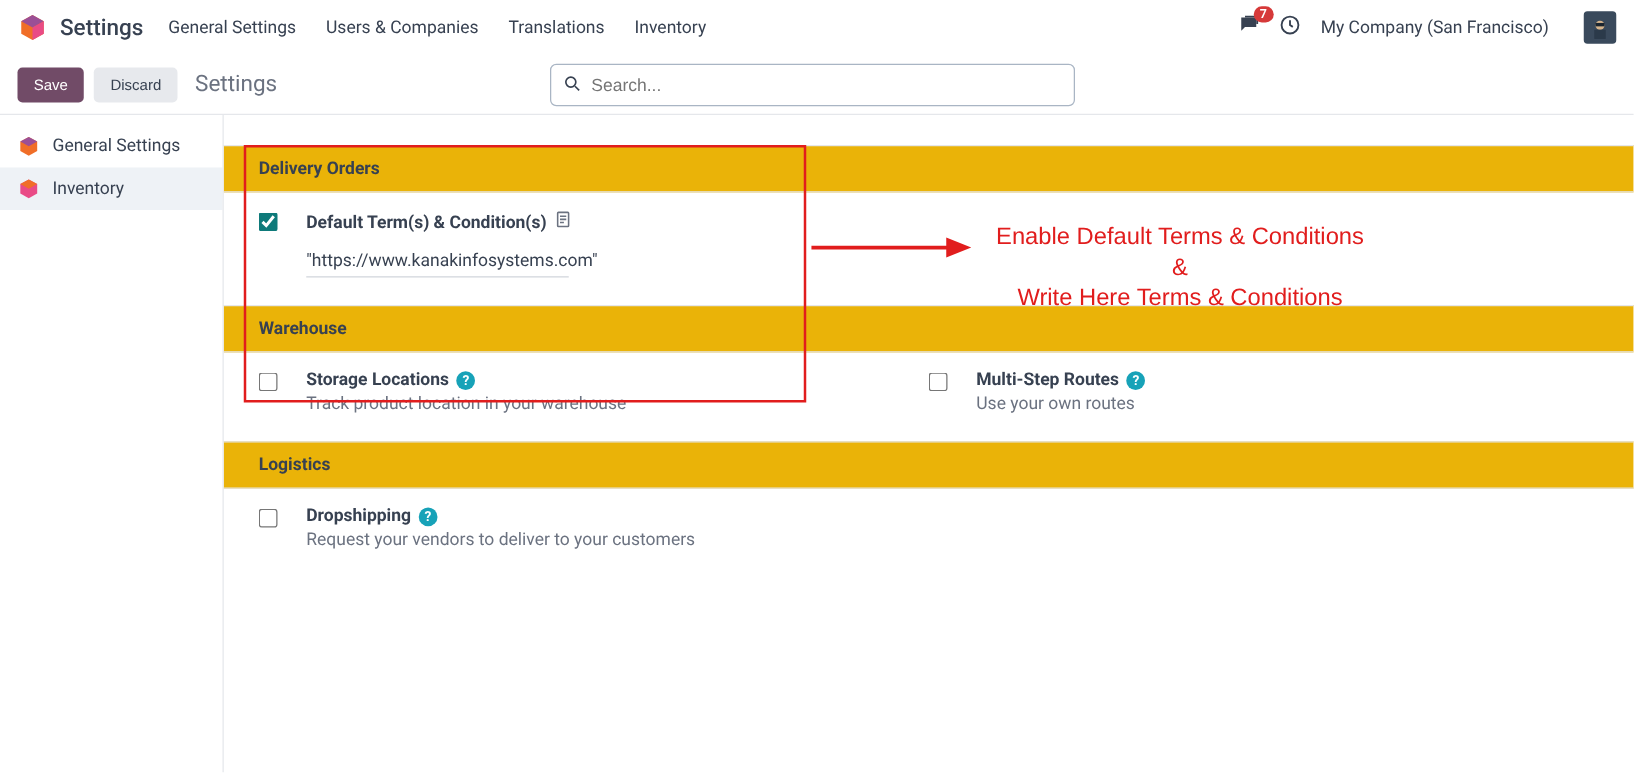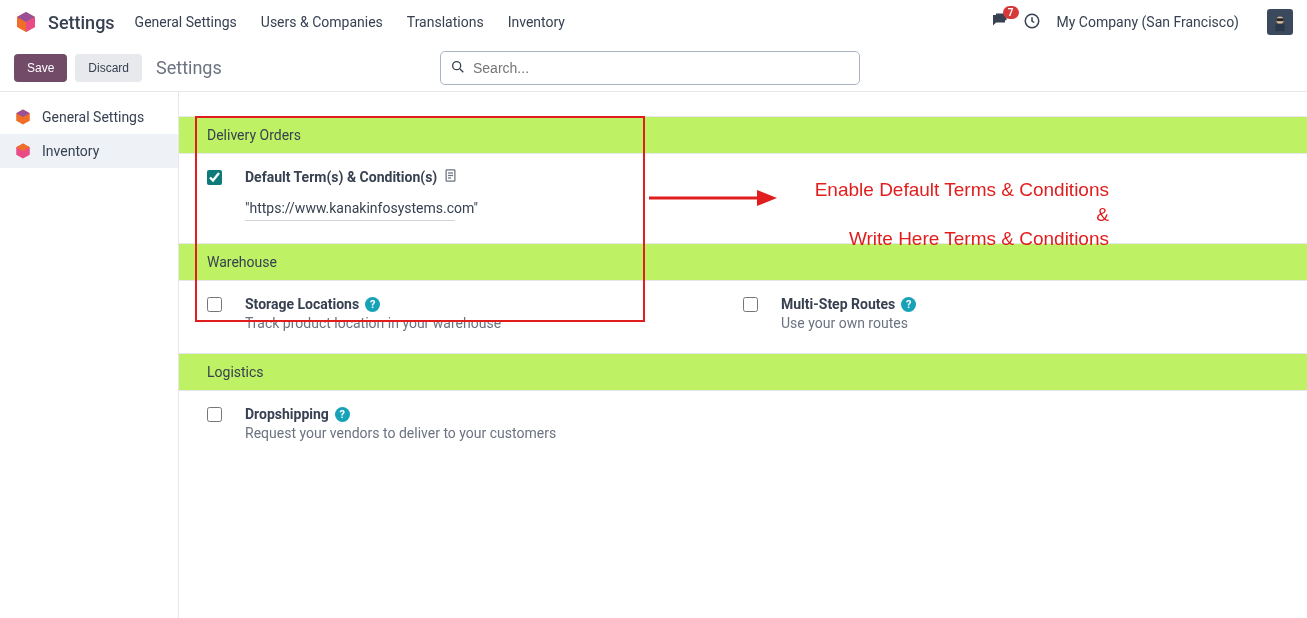--- a/index.html
+++ b/index.html
@@ -29,21 +29,21 @@
 
 
 .layout { display: flex; height: calc(618px - 44px - 48px); }
 .sidebar { width: 178px; padding-top: 8px; background: #fff; }
 .sidebar .item { display: flex; align-items: center; padding: 8px 14px; font-size: 14px; color: #374151; cursor: pointer; }
 .sidebar .item.active { background: #eef2f6; }
 .sidebar .item .s-icon { width: 18px; height: 18px; margin-right: 10px; }
 .content { flex: 1; border-left: 1px solid #e5e7eb; overflow-y: auto; position: relative; }
 
 
-.section-header { background: #bef264; border-top: 1px solid #e5e7eb; border-bottom: 1px solid #e5e7eb; padding: 10px 28px; font-weight: 400; font-size: 14px; color: #374151; }
+.section-header { background: #eab308; border-top: 1px solid #e5e7eb; border-bottom: 1px solid #e5e7eb; padding: 10px 28px; font-weight: 700; font-size: 14px; color: #374151; }
 .section-body { padding: 14px 28px 22px 28px; display: flex; }
 
 
 .setting-col { flex: 1; display: flex; }
 .setting-cb { width: 24px; padding-top: 2px; }
 .setting-cb input[type=checkbox] { width: 15px; height: 15px; cursor: pointer; accent-color: #0e7a7a; }
 .setting-body { flex: 1; padding-left: 14px; }
 .setting-title { font-weight: 700; color: #374151; display: flex; align-items: center; }
 .setting-title .doc-icon { margin-left: 6px; cursor: pointer; color: #6b7280; }
 .setting-title .help-icon { margin-left: 6px; cursor: pointer; }
@@ -202,20 +202,20 @@
       <div class="setting-col"></div>
     </div>
 
     <div class="red-box" style="left:16px; top:24px; width:450px; height:206px;"></div>
 
     <svg class="arrow-svg" style="left:470px; top:94px;" width="130" height="24">
       <line x1="0" y1="12" x2="112" y2="12" stroke="#e11d1d" stroke-width="3"></line>
       <polygon points="108,4 128,12 108,20" fill="#e11d1d"></polygon>
     </svg>
 
-    <div class="annotation" style="left:600px; top:86px; width:330px;text-align:right;">
+    <div class="annotation" style="left:600px; top:86px; width:330px;">
       <div>Enable Default Terms &amp; Conditions</div>
       <div>&amp;</div>
       <div>Write Here Terms &amp; Conditions</div>
     </div>
 
   </div>
 </div>
 
 </body></html>

